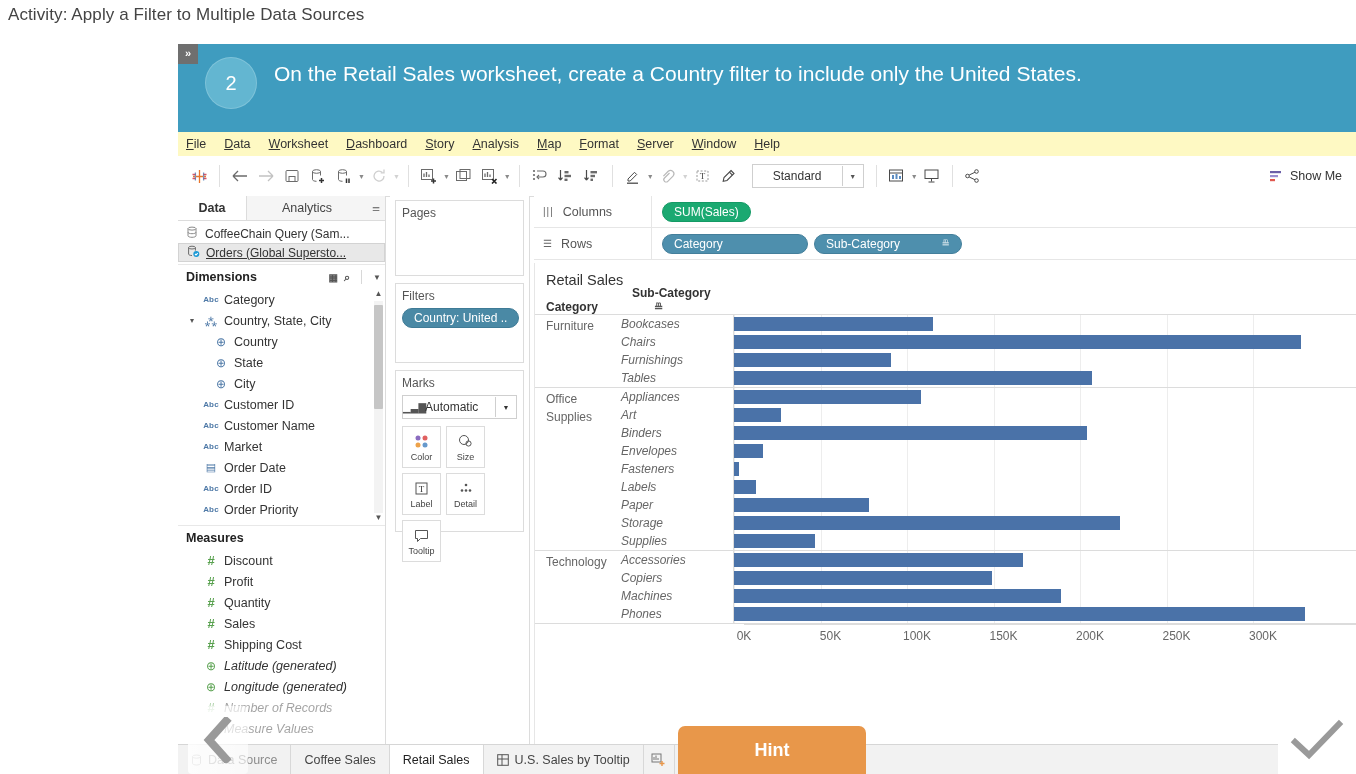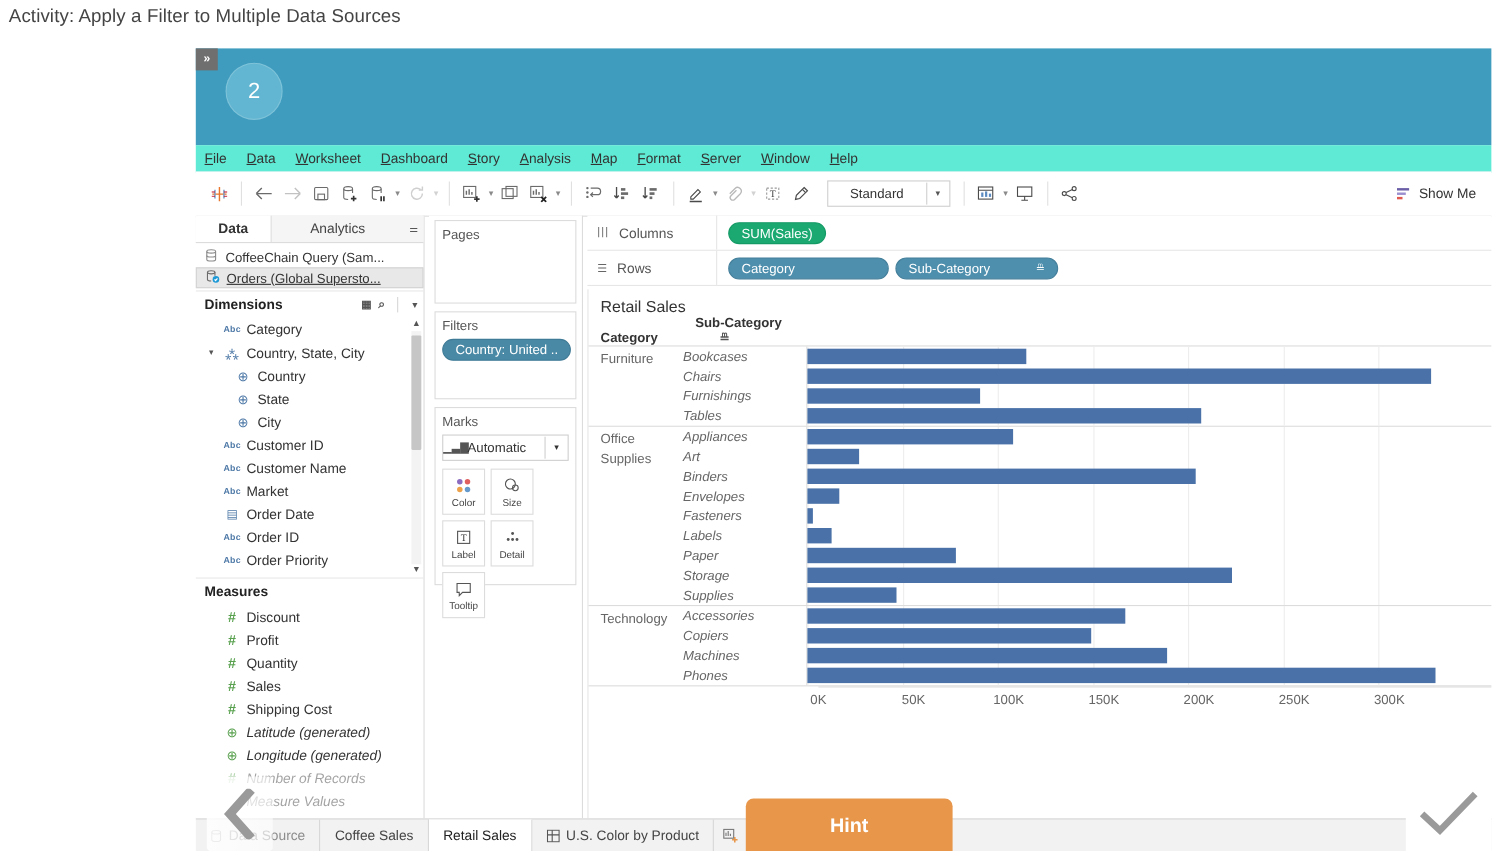--- a/index.html
+++ b/index.html
@@ -38,21 +38,21 @@
     text-align:center;line-height:52px;
     box-shadow:inset 0 0 0 1px rgba(255,255,255,.18);
   }
   .banner-text{
     position:absolute;left:96px;top:12px;right:20px;
     color:#fff;font-size:21px;line-height:35px;font-weight:400;
   }
   
   .menubar{
     position:absolute;left:178px;top:132px;width:1178px;height:24px;
-    background:#5eead4;
+    background:#fef9c3;
     border-bottom:1px solid #f0f0f0;
   }
   .menubar ul{list-style:none;margin:0;padding:0;display:flex;align-items:center;height:24px;}
   .menubar li{
     padding:0 9px;font-size:12.5px;color:#333;cursor:default;
     white-space:nowrap;
   }
   .menubar li:first-child{padding-left:8px;}
   .menubar li u{text-decoration:underline;}
   
@@ -234,20 +234,21 @@
   .check-btn svg{width:56px;height:44px;}
 </style>
 </head>
 <body>
 
 <div class="page-title">Activity: Apply a Filter to Multiple Data Sources</div>
 
 <div class="banner">
   <div class="banner-collapse">»</div>
   <div class="banner-num">2</div>
+  <div class="banner-text">On the Retail Sales worksheet, create a Country filter to include only the United States.</div>
 </div>
 
 <div class="menubar">
   <ul id="menu-list">
       <li><u>F</u>ile</li>
       <li><u>D</u>ata</li>
       <li><u>W</u>orksheet</li>
       <li><u>D</u>ashboard</li>
       <li><u>S</u>tory</li>
       <li><u>A</u>nalysis</li>
@@ -864,21 +865,21 @@
         <span>Coffee Sales</span>
       </div>
       <div class="wtab active">
         <span>Retail Sales</span>
       </div>
       <div class="wtab">
         <svg width="12" height="12" viewBox="0 0 12 12">
           <rect x=".7" y=".7" width="10.6" height="10.6" stroke="#555" fill="none"></rect>
           <path d="M.7 5h10.6M5 .7v10.6" stroke="#555"></path>
         </svg>
-        <span>U.S. Color by Product</span>
+        <span>U.S. Sales by Tooltip</span>
       </div>
     </div>
   <div class="newbtn">
     <svg width="15" height="14" viewBox="0 0 15 14">
         <rect x="1" y="1" width="9" height="8" stroke="#777" fill="none"></rect>
         <path d="M3 7V4M5 7V2.5M7 7V5" stroke="#777"></path>
         <path d="M11 8v5M8.5 10.5h5" stroke="#e8974a" stroke-width="1.4"></path>
       </svg>
   </div>
   <div class="newbtn">

